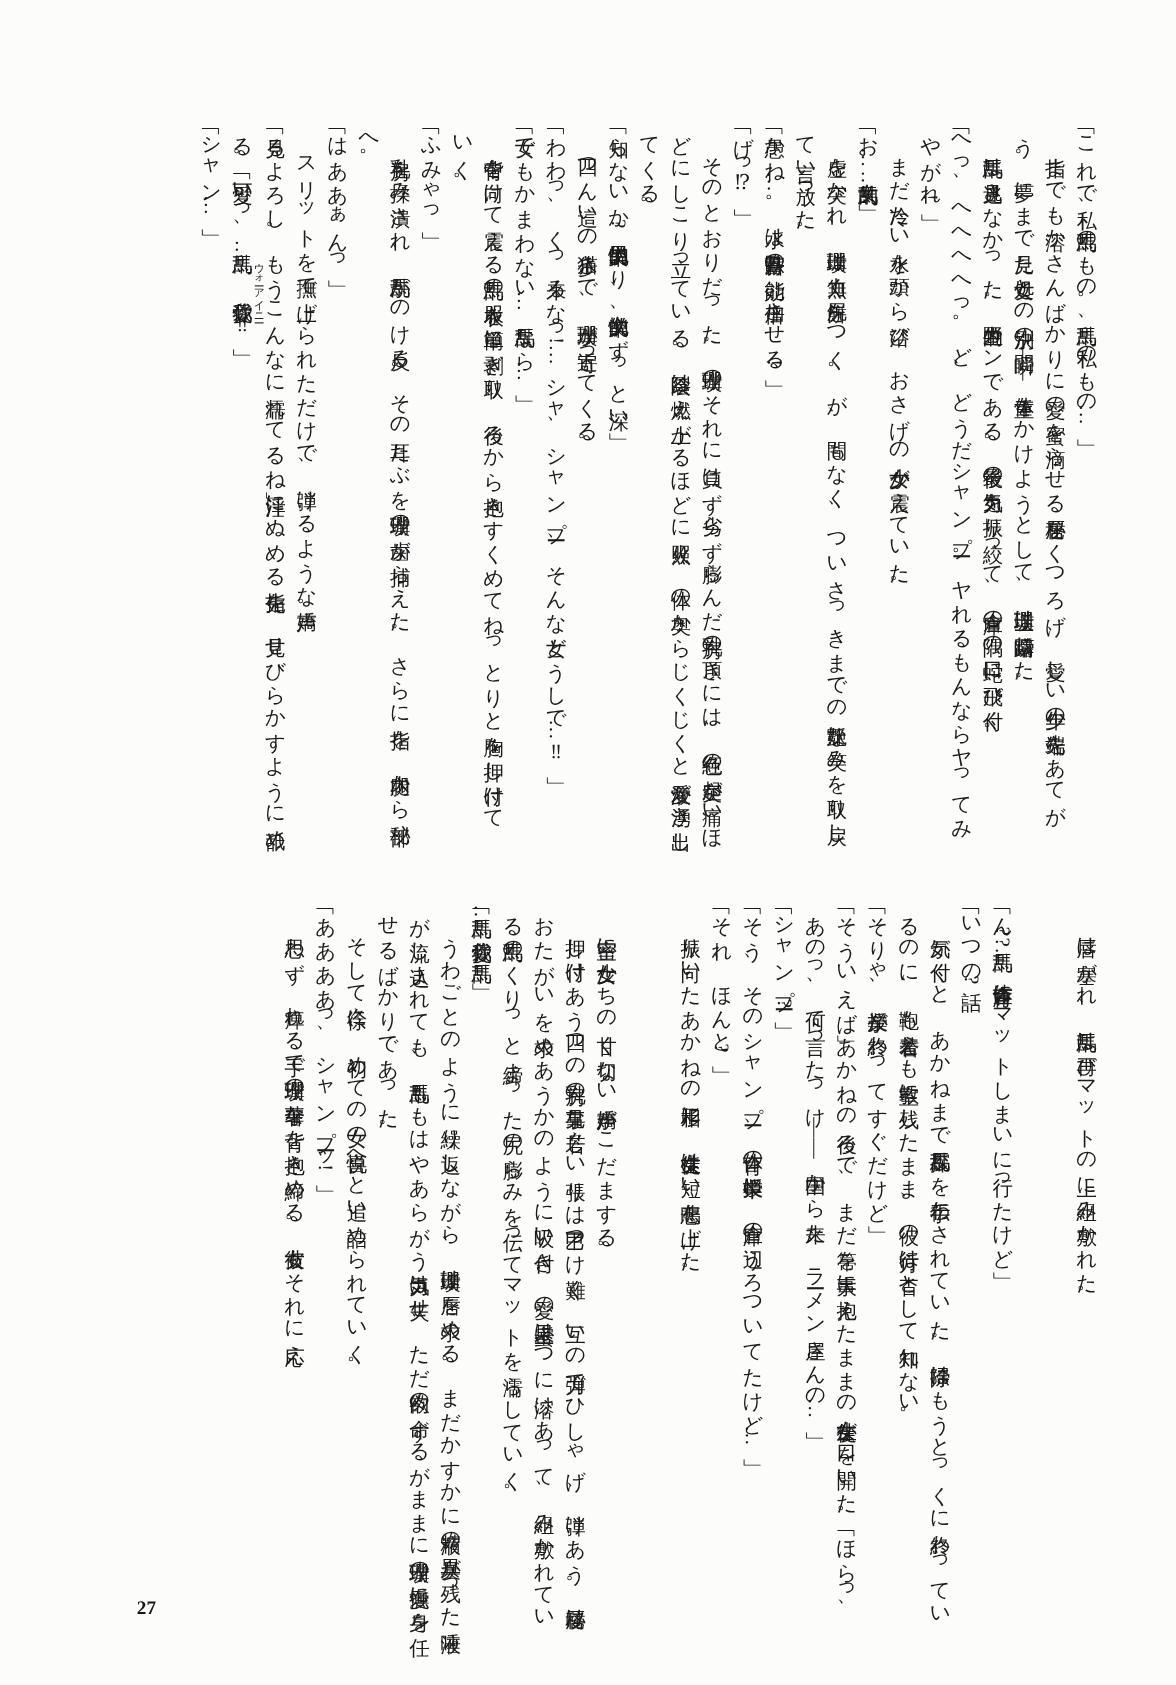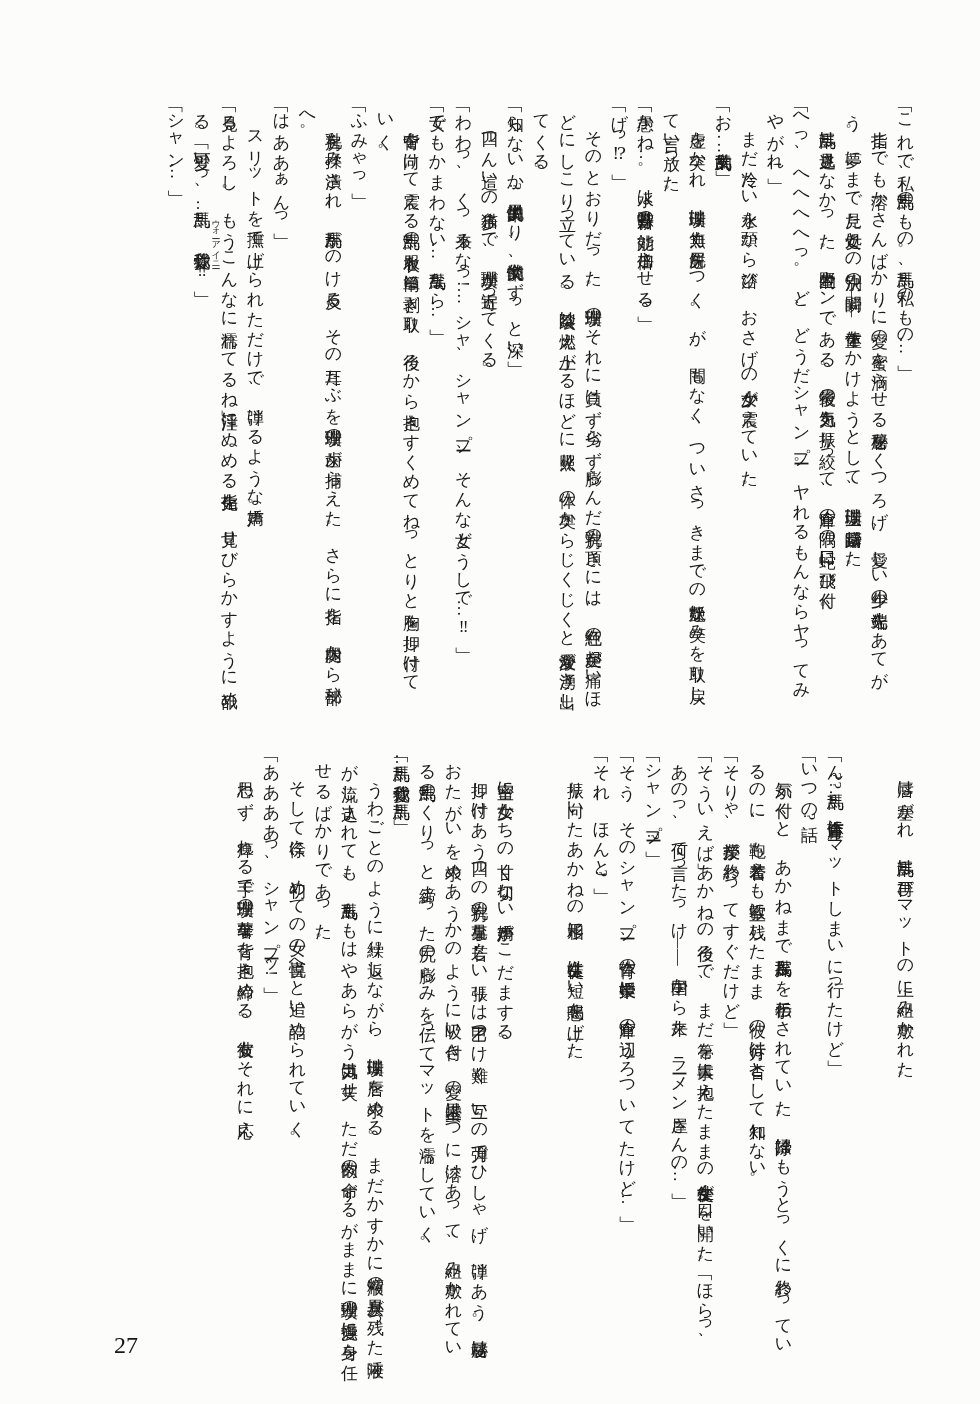--- a/index.html
+++ b/index.html
@@ -36,22 +36,22 @@
   ruby { ruby-align: center; }
   rt {
     font-size: 9px;
     letter-spacing: 0;
     color: #222;
   }
   #page-number {
     position: absolute;
     left: 114px;
     top: 1332px;
-    font-size: 24px;
-    font-weight: normal;
+    font-size: 16px;
+    font-weight: bold;
     font-family: "Liberation Serif", "DejaVu Serif", serif;
     color: #151515;
   }
 </style>
 </head>
 <body>
 
 <div id="page">
   <section id="block-top" class="text-block">
       <p class="para">「これで私、乱馬のもの。乱馬、私のもの…」</p>

